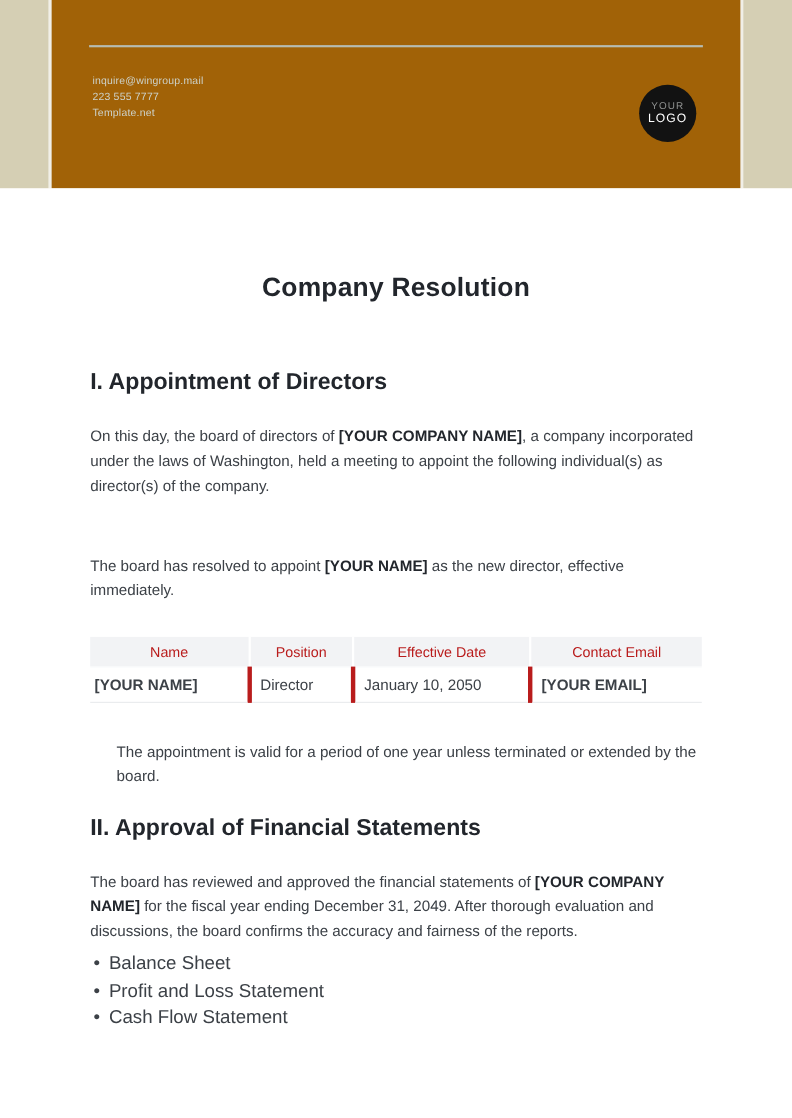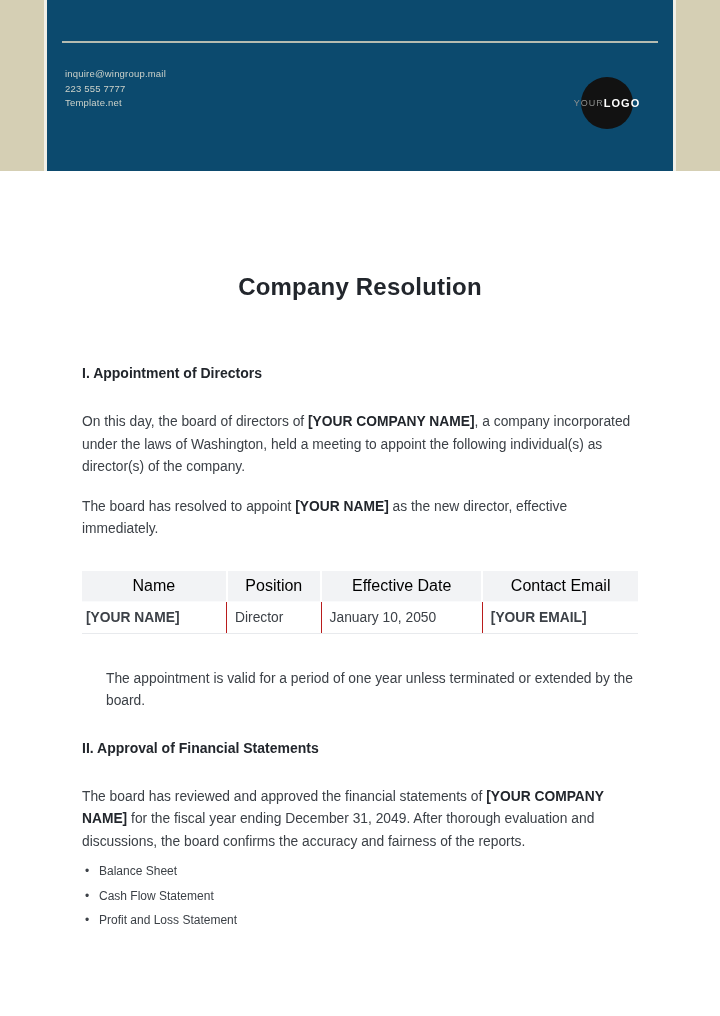--- a/index.html
+++ b/index.html
@@ -17,23 +17,23 @@
   
   .masthead {
     height: 171px;
     display: flex;
     background: #d5cfb4;
   }
   .side-bar { width: 44px; background: #d5cfb4; }
   .gap-line { width: 3px; background: #f1efe7; }
   .green-panel {
     flex: 1;
-    background: #0c4a6e;
+    background: #a16207;
     position: relative;
-    padding: 0 15px;
+    padding: 0 34px;
   }
   .head-rule {
     margin-top: 41px;
     height: 2px;
     background: #b6bcb1;
   }
   .contact-block {
     margin-top: 24px;
     margin-left: 3px;
     font-size: 9.5px;
@@ -43,112 +43,112 @@
   }
   .logo-circle {
     position: absolute;
     top: 77px;
     right: 40px;
     width: 52px;
     height: 52px;
     border-radius: 50%;
     background: #121212;
     display: flex;
-    flex-direction: row;
+    flex-direction: column;
     align-items: center;
     justify-content: center;
   }
   .logo-your {
     font-size: 9px;
     letter-spacing: 1px;
     color: #8f9190;
     line-height: 11px;
   }
   .logo-logo {
     font-size: 11px;
-    font-weight: 700;
+    font-weight: 400;
     letter-spacing: 1px;
     color: #ffffff;
     line-height: 13px;
   }
 
   
   .content {
     padding: 0 82px;
   }
   h1.doc-title {
-    margin-top: 102px;
+    margin-top: 77px;
     text-align: center;
     font-size: 24px;
     line-height: 27px;
     font-weight: 700;
     color: #22262c;
     letter-spacing: 0.2px;
   }
   h2.sec-heading {
-    font-size: 14px;
+    font-size: 21px;
     line-height: 22px;
     font-weight: 700;
     color: #22262c;
   }
   .h2-first { margin-top: 62px; }
   .h2-second { margin-top: 24px; }
   p.body-text {
     font-size: 13.8px;
     line-height: 22.5px;
     color: #3c4147;
   }
   .mt-para { margin-top: 27px; }
-  .mt-para2 { margin-top: 17px; }
+  .mt-para2 { margin-top: 50px; }
   .mt-para3 { margin-top: 34px; margin-left: 24px; }
   .mt-para4 { margin-top: 39px; }
   p.body-text b, p.body-text strong { color: #22262c; font-weight: 700; }
 
   
   table.directors {
     margin-top: 30px;
     width: 100%;
     border-collapse: collapse;
     table-layout: fixed;
   }
   table.directors col.c1 { width: 26%; }
   table.directors col.c2 { width: 17%; }
   table.directors col.c3 { width: 29%; }
   table.directors col.c4 { width: 28%; }
   table.directors th {
     background: #f2f3f5;
-    color: #000000;
+    color: #b91c1c;
     font-weight: 400;
-    font-size: 16px;
+    font-size: 13px;
     text-align: center;
     padding: 6px 8px;
     border-left: 2px solid #ffffff;
   }
   table.directors th:first-child { border-left: none; }
   table.directors td {
     font-size: 13.8px;
     text-align: left;
     padding: 8px 8px;
-    border-left: 1px solid #b91c1c;
+    border-left: 4px solid #b91c1c;
     border-bottom: 1px solid #e8eaed;
     border-top: 1px solid #fafbfc;
     color: #3c4147;
   }
   table.directors td:first-child { border-left: none; padding-left: 4px; }
   td.cell-bold { font-weight: 700; color: #17191d; }
 
   
   ul.approved-list {
     margin-top: 6px;
     list-style: none;
   }
   ul.approved-list li {
     position: relative;
     padding-left: 17px;
-    font-size: 12px;
+    font-size: 17px;
     line-height: 24.5px;
     color: #3c4147;
   }
   ul.approved-list li::before {
     content: "•";
     position: absolute;
     left: 3px;
     color: #3c4147;
   }
 </style>
@@ -216,19 +216,19 @@
     </section>
 
     <section>
       <h2 class="sec-heading h2-second">II. Approval of Financial Statements</h2>
 
       <p class="body-text mt-para"><span>The board has reviewed and approved the financial statements of </span><strong>[YOUR COMPANY NAME]</strong><span> for the fiscal year ending December 31, 2049. After thorough evaluation and discussions, the board confirms the accuracy and fairness of the reports.</span></p>
 
 
       <ul class="approved-list">
         <li>Balance Sheet</li>
+        <li>Profit and Loss Statement</li>
         <li>Cash Flow Statement</li>
-        <li>Profit and Loss Statement</li>
       </ul>
     </section>
 
   </main>
 </div>
 
 </body></html>

